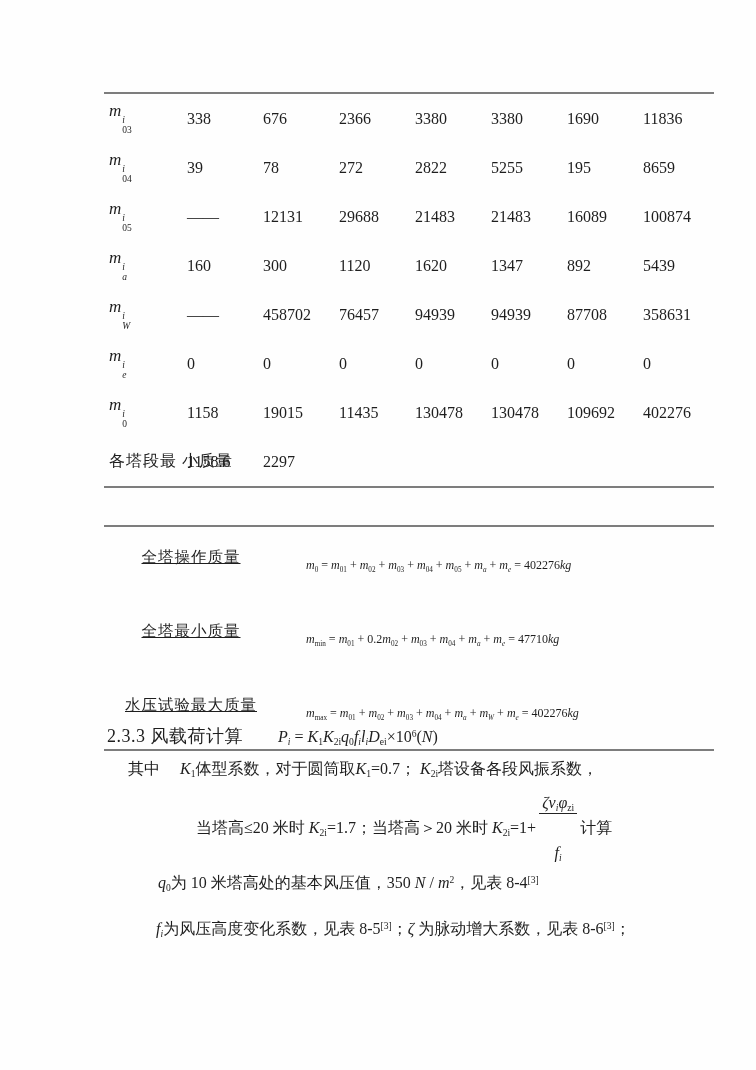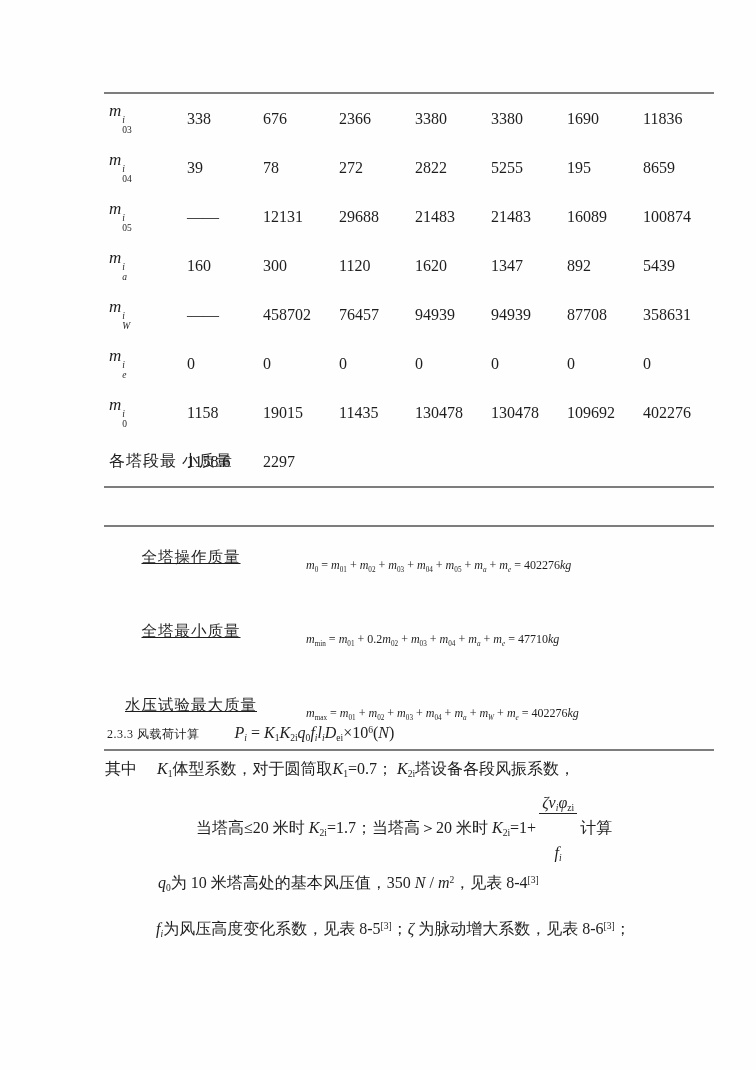--- a/index.html
+++ b/index.html
@@ -54,24 +54,24 @@
   sub{font-size:60%;vertical-align:-0.35em;line-height:0;}
   sup{font-size:60%;vertical-align:0.55em;line-height:0;}
   .frac{
     display:inline-flex;flex-direction:column;align-items:center;
     vertical-align:middle;margin:0 3px;line-height:1.15;gap:16px;
   }
   .frac .num{border-bottom:1.3px solid #222;padding:0 3px 1px;}
   .frac .den{padding-top:14px;}
   
   .wind-heading-row{position:absolute;left:107px;top:724px;font-size:16px;white-space:nowrap;}
-  .wind-heading-row .heading-text{font-size:12px;letter-spacing:0.5px;}
+  .wind-heading-row .heading-text{font-size:18px;letter-spacing:0.5px;}
   .wind-heading-row .formula{margin-left:31px;}
   .para{position:absolute;margin:0;font-size:16px;white-space:nowrap;}
-  #para-intro{left:105px;top:759px;text-align:center;}
+  #para-intro{left:128px;top:759px;text-align:center;}
   #para-k2{left:196px;top:797px;display:flex;align-items:center;height:50px;margin-top:6px;}
   #para-q0{left:158px;top:873px;}
   #para-fi{left:156px;top:919px;}
 </style>
 </head>
 <body>
 
 <div class="page">
 
   <table id="mass-table" class="rule-table">

